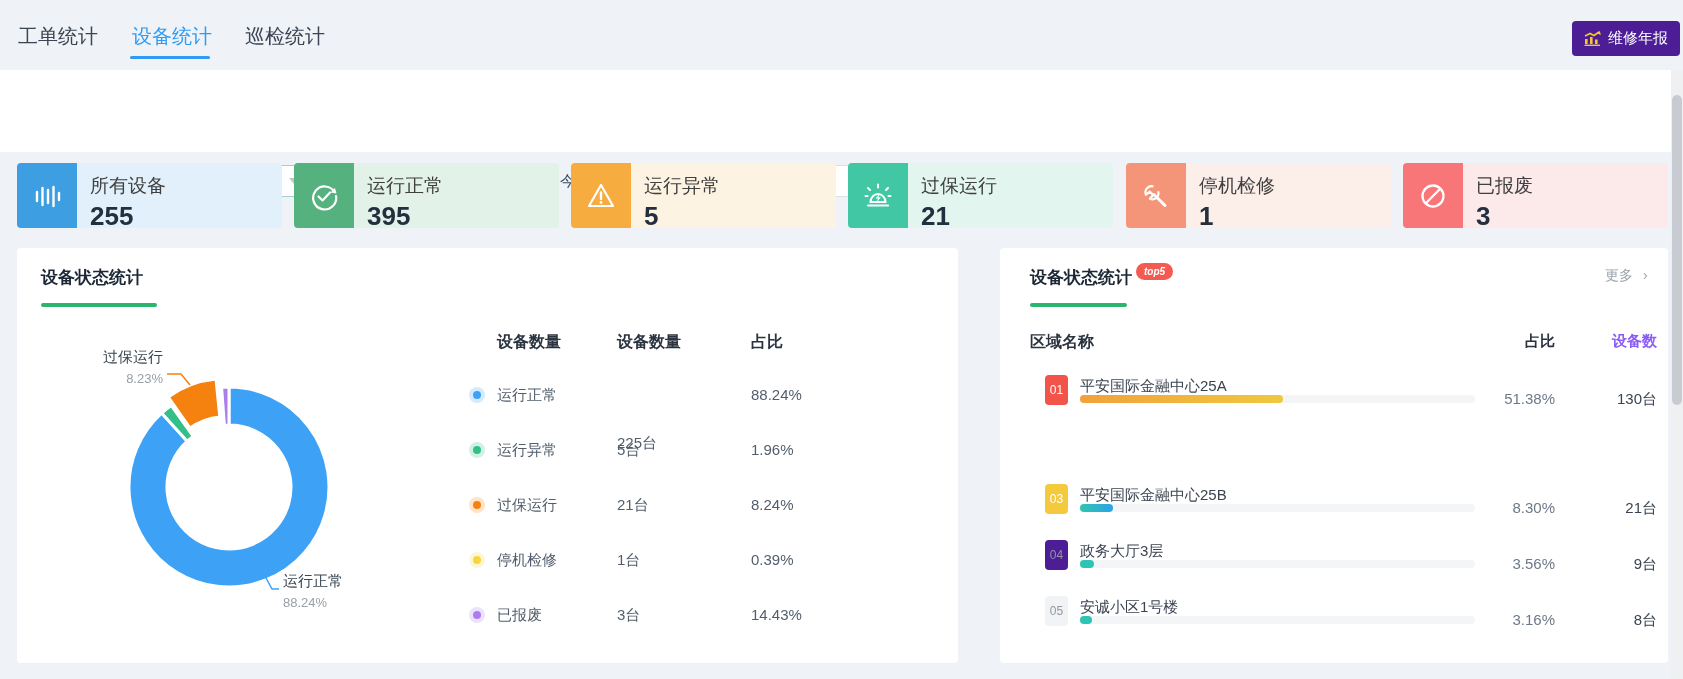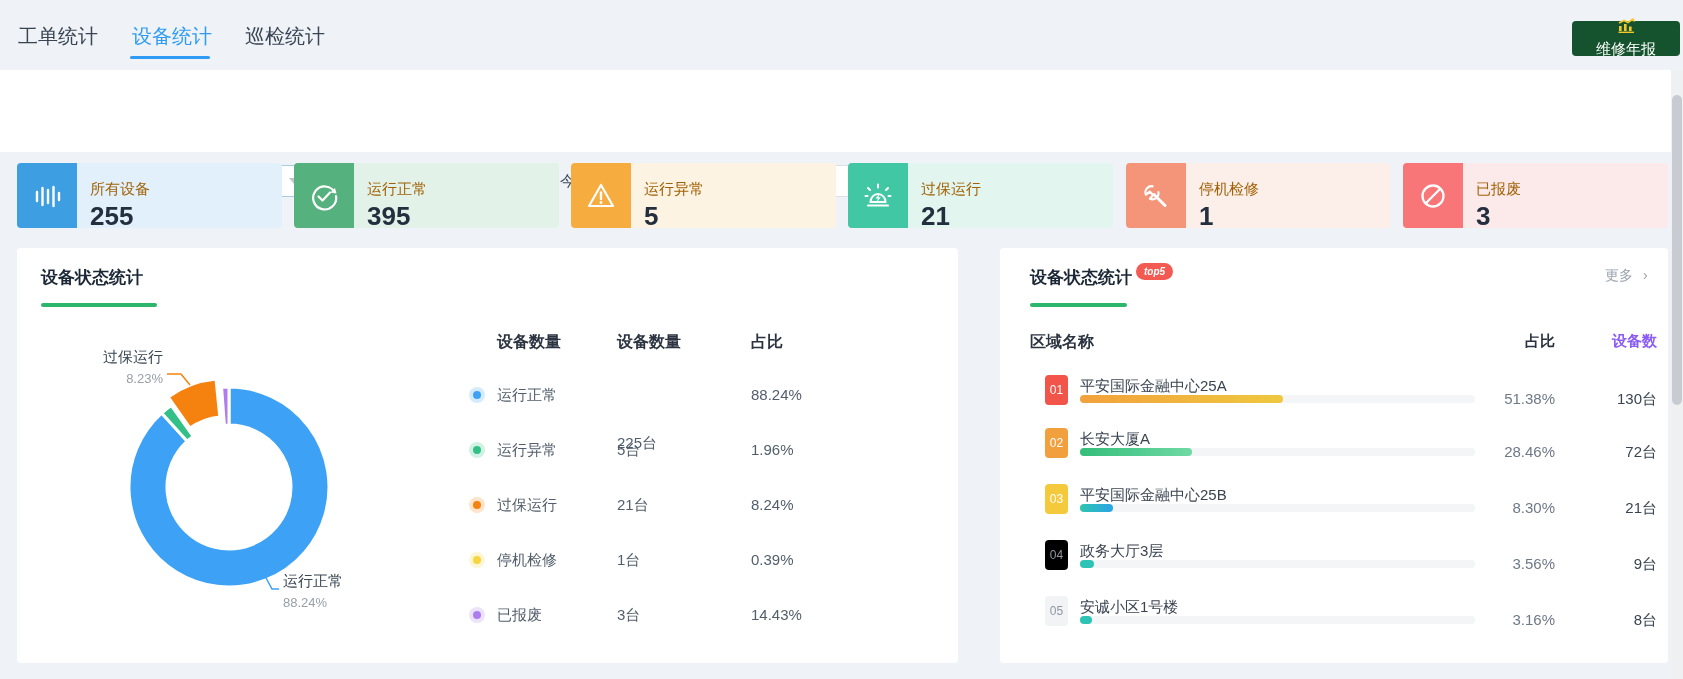--- a/index.html
+++ b/index.html
@@ -7,21 +7,21 @@
   .page { position:relative; width:1683px; height:679px; background:#EFF3F7; overflow:hidden; }
   .abs { position:absolute; }
 
   
   .tab { font-size:20px; color:#3A4553; cursor:pointer; }
   .tab.active { color:#2F9BF4; }
   .tab-underline { height:3px; background:#2F9BF4; border-radius:2px; }
 
   
   .report-btn { display:flex; align-items:center; gap:7px; justify-content:center;
-    width:108px; height:35px; background:#14532d; border-radius:4px; color:#fff; font-size:15px; cursor:pointer;flex-direction:column; }
+    width:108px; height:35px; background:#4c1d95; border-radius:4px; color:#fff; font-size:15px; cursor:pointer; }
 
   
   .filterbar { left:0; top:70px; width:1683px; height:82px; background:#fff; }
   .unit-select { left:47px; top:95px; width:265px; height:32px; border:1px solid #A6CCDD; border-radius:6px;
     background:#fff; display:flex; align-items:center; padding:0 12px; cursor:pointer; }
   .unit-select .txt { font-size:15px; color:#2B3A49; margin-left:8px; flex:1; }
   .caret-down { width:0; height:0; border-left:5px solid transparent; border-right:5px solid transparent; border-top:6px solid #C0C4CC; }
   .year-select { left:337px; top:101px; display:flex; align-items:center; gap:8px; cursor:pointer; }
   .year-select .txt { font-size:18px; font-weight:bold; color:#10161D; }
   .caret-down.dark { border-top-color:#1A222B; }
@@ -29,21 +29,21 @@
   .quick.active { color:#F08519; }
   .vsep { top:104px; width:1px; height:14px; background:#E0E5EA; }
   .range-select { left:650px; top:95px; width:235px; height:32px; border:1px solid #DCDFE6; border-radius:4px;
     background:#fff; display:flex; align-items:center; padding:0 12px; cursor:pointer; }
   .range-select .txt { font-size:15px; color:#8F959C; flex:1; }
 
   
   .card { top:163px; width:265px; height:65px; border-radius:4px; display:flex; overflow:hidden; }
   .card-icon { width:60px; height:65px; display:flex; align-items:center; justify-content:center; flex:none; }
   .card-body { padding:10px 0 0 13px; }
-  .card-label { font-size:15px; color:#a16207;margin-top:7px; }
+  .card-label { font-size:19px; color:#404040; }
   .card-value { font-size:26px; font-weight:bold; color:#232F3E; margin-top:2px; }
 
   
   .panel { background:#fff; border-radius:4px; }
   .panel-title { font-size:17px; font-weight:600; color:#1B2735; }
   .title-underline { width:116px; height:4px; background:#2CB56D; border-radius:2px; }
 
   
   .th { font-size:16px; font-weight:bold; color:#2A333F; }
   .td { font-size:15px; color:#525E6B; }
@@ -290,42 +290,33 @@
     <div class="abs" style="left:0; top:127px; width:668px; height:50px;">
       <div class="abs rank" style="left: 45px; top: 0px; background: rgb(242, 84, 74); color: rgb(255, 255, 255);">01</div>
       <div class="abs region-name" style="left:80px; top:2px;">平安国际金融中心25A</div>
       <div class="abs bar-track" style="left:80px; top:20px;">
           <div class="bar-fill" style="width: 51.38%; background: linear-gradient(90deg, rgb(242, 161, 60), rgb(239, 200, 63));"></div>
         </div>
       <div class="abs pct-col" style="left:420px; top:15px;">51.38%</div>
       <div class="abs cnt-col" style="left:560px; top:15px;">130台</div>
     </div>
 
-    <div class="abs" style="left:0; top:180px; width:668px; height:50px;">
-      <div class="abs rank" style="left: 45px; top: 0px; background: rgb(242, 160, 61); color: rgb(255, 255, 255);">02</div>
-      <div class="abs region-name" style="left:80px; top:2px;">长安大厦A</div>
-      <div class="abs bar-track" style="left:80px; top:20px;">
-          <div class="bar-fill" style="width: 28.46%; background: linear-gradient(90deg, rgb(53, 189, 123), rgb(111, 217, 164));"></div>
-        </div>
-      <div class="abs pct-col" style="left:420px; top:15px;">28.46%</div>
-      <div class="abs cnt-col" style="left:560px; top:15px;">72台</div>
-    </div>
 
     <div class="abs" style="left:0; top:236px; width:668px; height:50px;">
       <div class="abs rank" style="left: 45px; top: 0px; background: rgb(245, 201, 60); color: rgb(255, 255, 255);">03</div>
       <div class="abs region-name" style="left:80px; top:2px;">平安国际金融中心25B</div>
       <div class="abs bar-track" style="left:80px; top:20px;">
           <div class="bar-fill" style="width: 8.3%; background: linear-gradient(90deg, rgb(48, 197, 174), rgb(43, 163, 232));"></div>
         </div>
       <div class="abs pct-col" style="left:420px; top:15px;">8.30%</div>
       <div class="abs cnt-col" style="left:560px; top:15px;">21台</div>
     </div>
 
     <div class="abs" style="left:0; top:292px; width:668px; height:50px;">
-      <div class="abs rank" style="left: 45px; top: 0px; background: #000000; color: rgb(144, 151, 161);">04</div>
+      <div class="abs rank" style="left: 45px; top: 0px; background: #4c1d95; color: rgb(144, 151, 161);">04</div>
       <div class="abs region-name" style="left:80px; top:2px;">政务大厅3层</div>
       <div class="abs bar-track" style="left:80px; top:20px;">
           <div class="bar-fill" style="width: 3.56%; background: linear-gradient(90deg, rgb(45, 196, 181), rgb(45, 196, 181));"></div>
         </div>
       <div class="abs pct-col" style="left:420px; top:15px;">3.56%</div>
       <div class="abs cnt-col" style="left:560px; top:15px;">9台</div>
     </div>
 
     <div class="abs" style="left:0; top:348px; width:668px; height:50px;">
       <div class="abs rank" style="left: 45px; top: 0px; background: rgb(241, 243, 245); color: rgb(144, 151, 161);">05</div>

